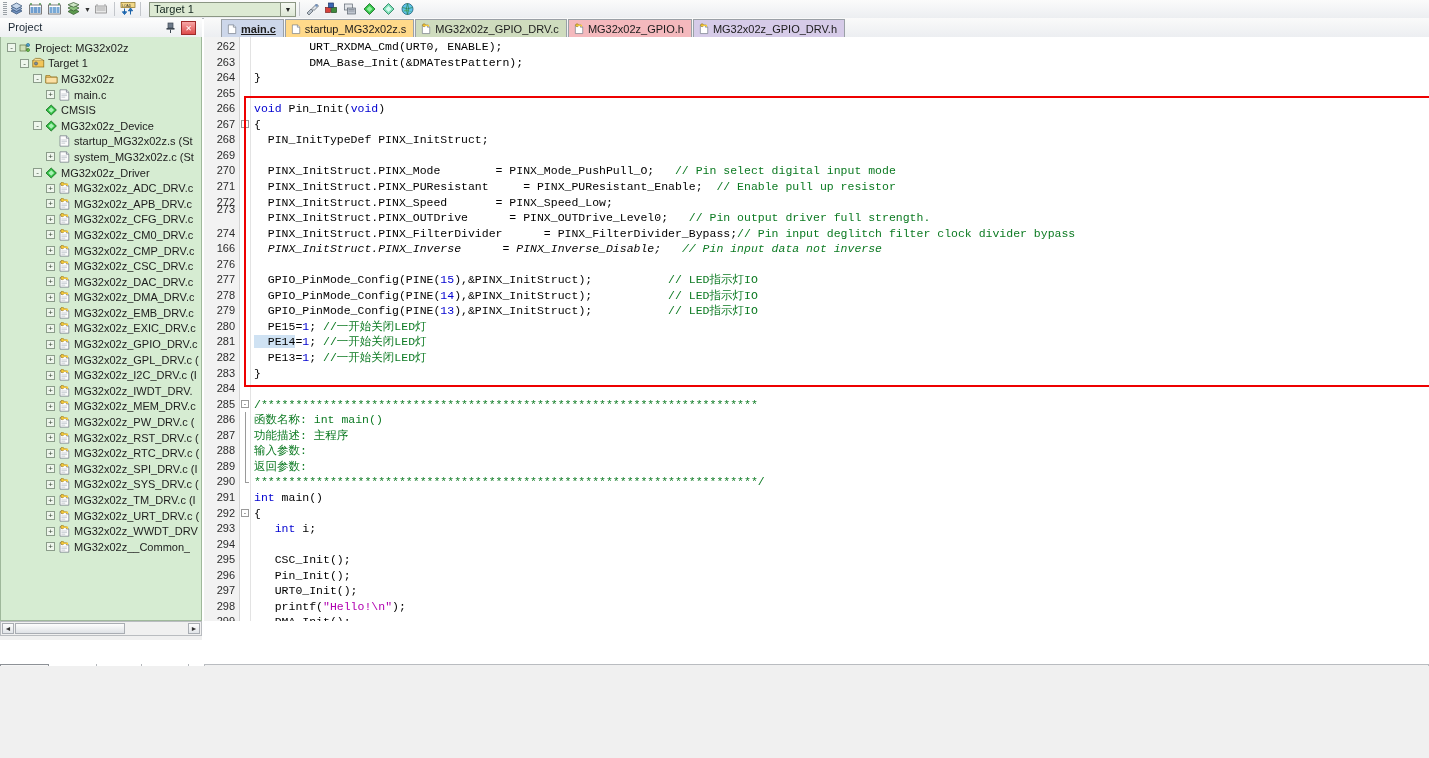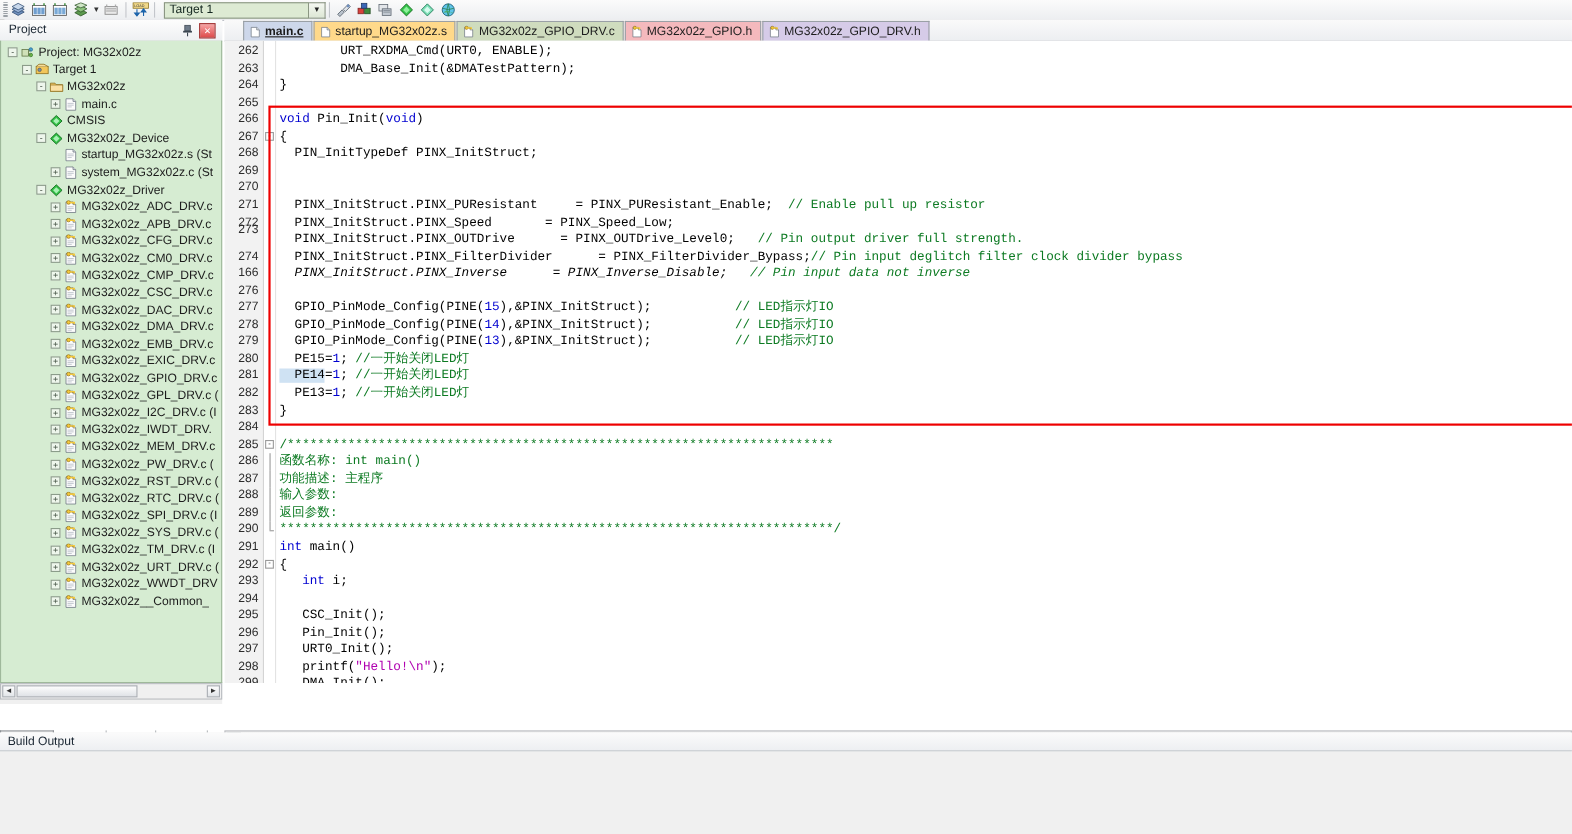--- a/index.html
+++ b/index.html
@@ -698,20 +698,21 @@
           <div class="lnum" style="top: 64.2px;">266</div>
           <div class="ctext" style="top: 64.2px;"><span class="kw">void </span><span>Pin_Init(</span><span class="kw">void</span><span>)</span></div>
           <div class="lnum" style="top: 79.75px;">267</div>
           <div class="foldbox" style="top: 83.25px;">-</div>
           <div class="ctext" style="top: 79.75px;"><span>{</span></div>
           <div class="lnum" style="top: 95.3px;">268</div>
           <div class="ctext" style="top: 95.3px;"><span>  PIN_InitTypeDef PINX_InitStruct;</span></div>
           <div class="lnum" style="top: 110.85px;">269</div>
           <div class="ctext" style="top: 110.85px;"></div>
           <div class="lnum" style="top: 126.4px;">270</div>
+          <div class="ctext" style="top: 126.4px;"><span>  PINX_InitStruct.PINX_Mode        = PINX_Mode_PushPull_O;   </span><span class="cm">// Pin select digital input mode</span></div>
           <div class="lnum" style="top: 141.95px;">271</div>
           <div class="ctext" style="top: 141.95px;"><span>  PINX_InitStruct.PINX_PUResistant     = PINX_PUResistant_Enable;  </span><span class="cm">// Enable pull up resistor</span></div>
           <div class="lnum" style="top: 157.5px;">272</div>
           <div class="ctext" style="top: 157.5px;"><span>  PINX_InitStruct.PINX_Speed       = PINX_Speed_Low;</span></div>
           <div class="lnum" style="top: 165px;">273</div>
           <div class="ctext" style="top: 173.05px;"><span>  PINX_InitStruct.PINX_OUTDrive      = PINX_OUTDrive_Level0;   </span><span class="cm">// Pin output driver full strength.</span></div>
           <div class="lnum" style="top: 188.6px;">274</div>
           <div class="ctext" style="top: 188.6px;"><span>  PINX_InitStruct.PINX_FilterDivider      = PINX_FilterDivider_Bypass;</span><span class="cm">// Pin input deglitch filter clock divider bypass</span></div>
           <div class="lnum" style="top: 204.15px;">166</div>
           <div class="ctext" style="top: 204.15px; font-style: italic;"><span>  PINX_InitStruct.PINX_Inverse      = PINX_Inverse_Disable;   </span><span class="cm">// Pin input data not inverse</span></div>
@@ -774,18 +775,15 @@
         </div>
       <div class="redbox" id="redbox" style="left: 40px; top: 59.2px; width: 1192px; height: 286.9px;"></div>
     </div>
 
     <div class="ed-scroll-h">
       <div class="esh-arrow">◄</div>
     </div>
   </div>
 
   <div class="build">
-    <div class="build-head">
-      <div class="build-title">Build Output</div>
-    </div>
   </div>
 
 </div>
 
 </body></html>

